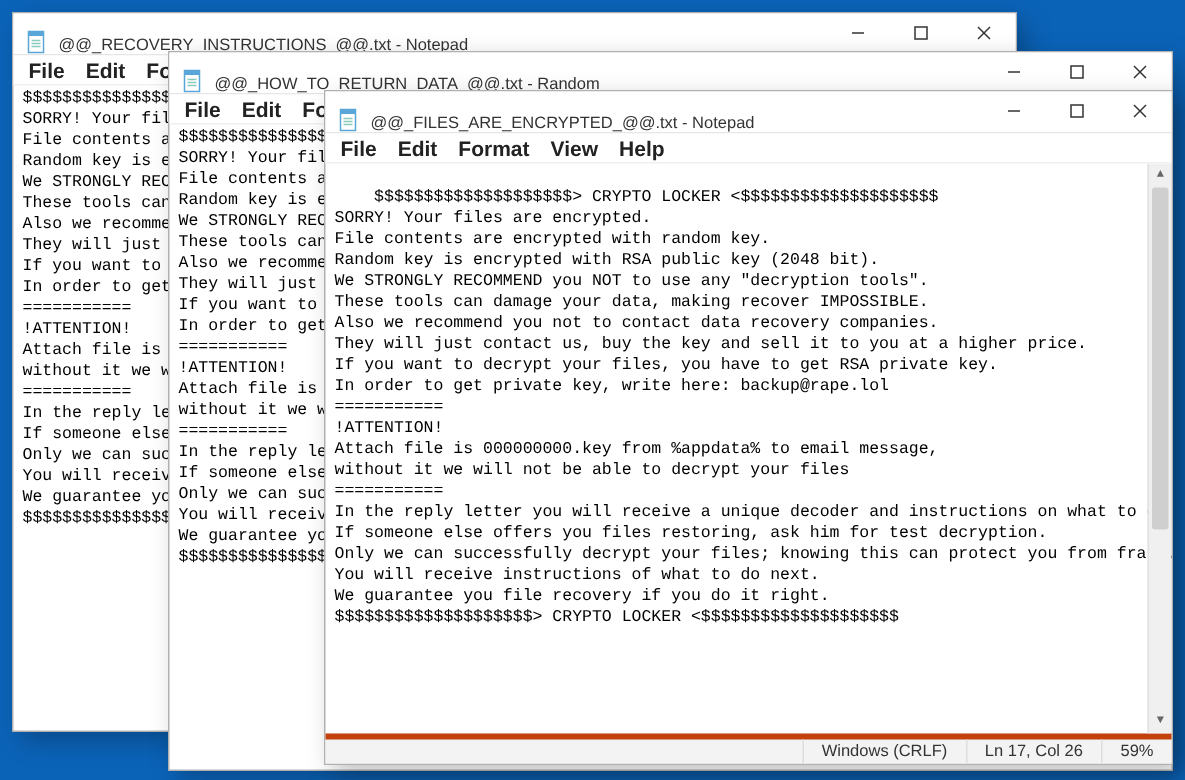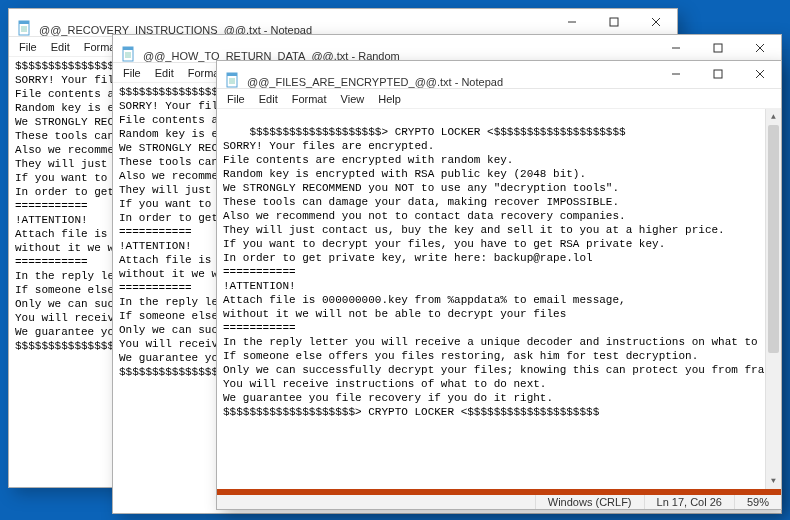--- a/index.html
+++ b/index.html
@@ -51,39 +51,40 @@
       height: 20px;
       display: flex;
       align-items: center;
       padding: 0 4px;
       gap: 2px;
       background: #fff;
       border-bottom: 1px solid #f0f0f0;
     }
     .menubar .mitem {
       padding: 2px 6px;
-      font-size: 11px;
+      font-size: 14px;
       color: #222;
+      font-weight: bold;
     }
 
     .content {
       flex: 1 1 auto;
       padding: 2px 6px;
       font-family: Consolas, "Courier New", monospace;
       font-size: 11px;
       line-height: 14px;
       white-space: pre;
       overflow: hidden;
       color: #000;
       position: relative;
     }
 
     .statusbar {
       height: 20px;
-      border-top: 6px solid #c2410c;
+      border-top: 4px solid #c2410c;
       background: #f3f3f3;
       display: flex;
       align-items: center;
       font-size: 11px;
       color: #333;
     }
     .statusbar .cell {
       padding: 0 12px;
       border-left: 1px solid #ddd;
       height: 100%;

